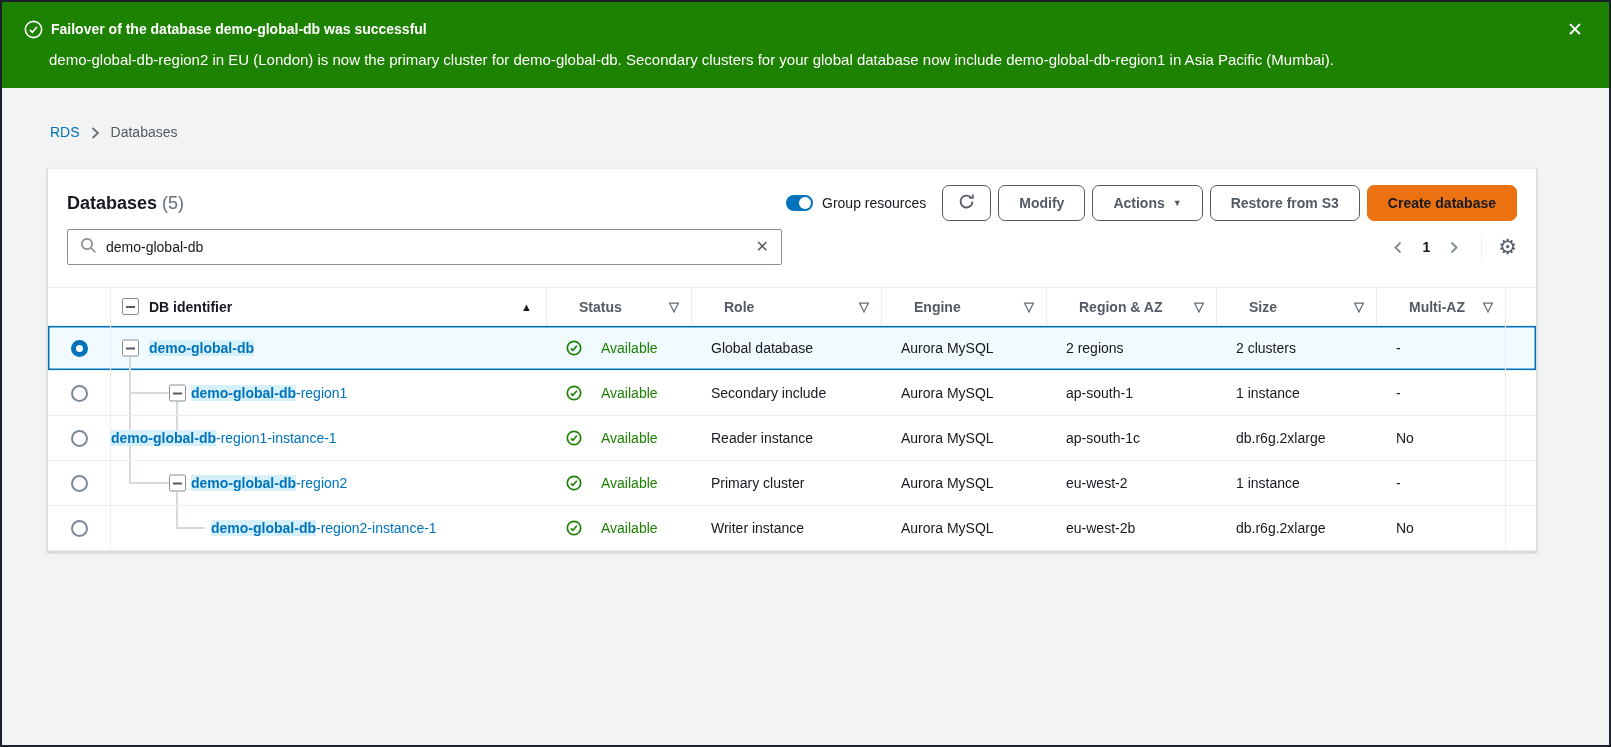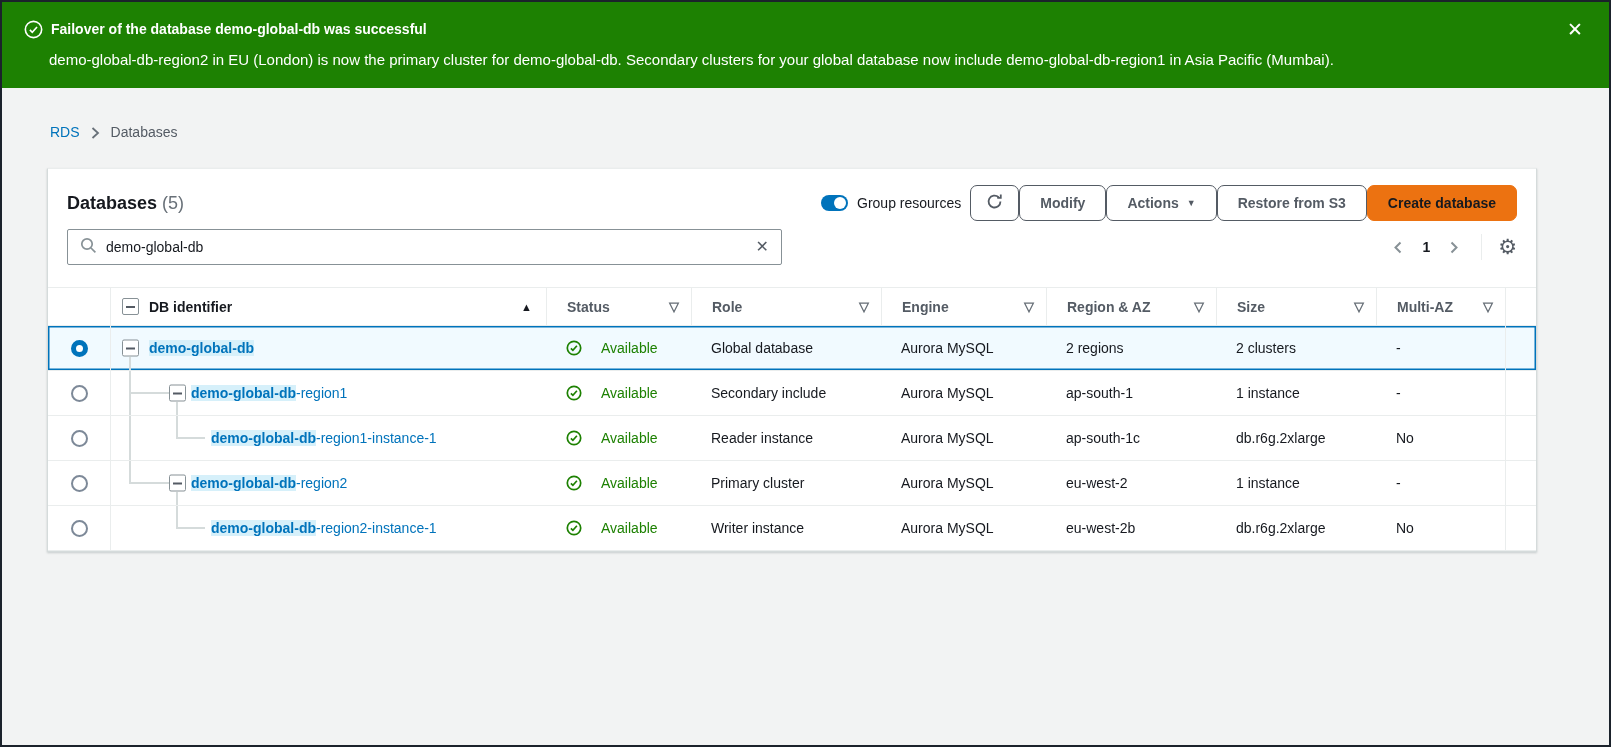--- a/index.html
+++ b/index.html
@@ -50,21 +50,21 @@
     border-top-color: #eaeded;
     box-shadow: 0 1px 2px rgba(0,28,36,0.18);
   }
   .panel-header {
     display: flex; align-items: center; justify-content: space-between;
     padding: 16px 19px 8px 19px;
   }
   .panel-title { font-size: 18px; font-weight: bold; color: #16191f; line-height: 36px; }
   .panel-count { color: #687078; font-weight: normal; margin-left: 5px; }
 
-  .controls { display: flex; align-items: center; gap: 0; }
+  .controls { display: flex; align-items: center; gap: 7px; }
   .toggle-wrap { display: flex; align-items: center; gap: 9px; margin-right: 9px; cursor: pointer; }
   .toggle {
     width: 27px; height: 16px; border-radius: 9px; background: #0073bb; position: relative;
   }
   .toggle::after {
     content: ""; position: absolute; top: 2px; right: 2px;
     width: 12px; height: 12px; border-radius: 50%; background: #fff;
   }
   .toggle-label { font-size: 14px; color: #16191f; }
 
@@ -112,21 +112,21 @@
 
   
   .db-table { border-top: 1px solid #eaeded; --cols: 63px 435px 145px 190px 165px 170px 160px 130px 32px; }
   .thead {
     display: grid; grid-template-columns: var(--cols);
     height: 38px; border-bottom: 1px solid #eaeded; background: #fff; text-align: right;
   }
   .h-cell {
     display: flex; align-items: center;
     font-size: 14px; font-weight: bold; color: #545b64;
-    padding-left: 20px; height: 100%; overflow: hidden; white-space: nowrap;
+    padding-left: 32px; height: 100%; overflow: hidden; white-space: nowrap;
   }
   .h-cell.bordered { border-left: 1px solid #eaeded; }
   .h-sel { border-right: 1px solid #eaeded; height: 100%; }
   .h-id { padding-left: 11px; color: #16191f; }
   .h-id .h-label { margin-left: 10px; }
   .spacer { flex: 1; }
   .sort-glyph { font-size: 11px; color: #16191f; margin-right: 14px; }
   .filter-glyph { font-size: 13px; color: #687078; margin-right: 12px; cursor: pointer; }
   .h-gutter { height: 100%; }
 
@@ -354,21 +354,21 @@
     <div class="cell maz-cell c-maz">-</div>
     <div></div>
   </div>
 
   <div class="row">
     <div class="cell sel-cell">
       <span class="radio"></span>
     </div>
     <div class="cell id-cell">
 
-      <a class="db-link" style="margin-left: 100px;"><span class="match">demo-global-db</span><span class="suffix">-region1-instance-1</span></a>
+      <a class="db-link" style=""><span class="match">demo-global-db</span><span class="suffix">-region1-instance-1</span></a>
     <span class="guide" style="left: 18px; top: 0px; width: 2px; height: 45px;"></span>
               <span class="guide" style="left: 65px; top: 0px; width: 2px; height: 23px;"></span>
               <span class="guide" style="left: 65px; top: 21px; width: 29px; height: 2px;"></span>
             </div>
     <div class="cell">
       <span class="status-green">
         <span>
           <svg width="16" height="16" viewBox="0 0 16 16" fill="none" style="display:block">
             <circle cx="8" cy="8" r="6.7" stroke="#1d8102" stroke-width="1.7"></circle>
             <path d="M4.9 8.3l2 2 4-4.5" stroke="#1d8102" stroke-width="1.7"></path>

